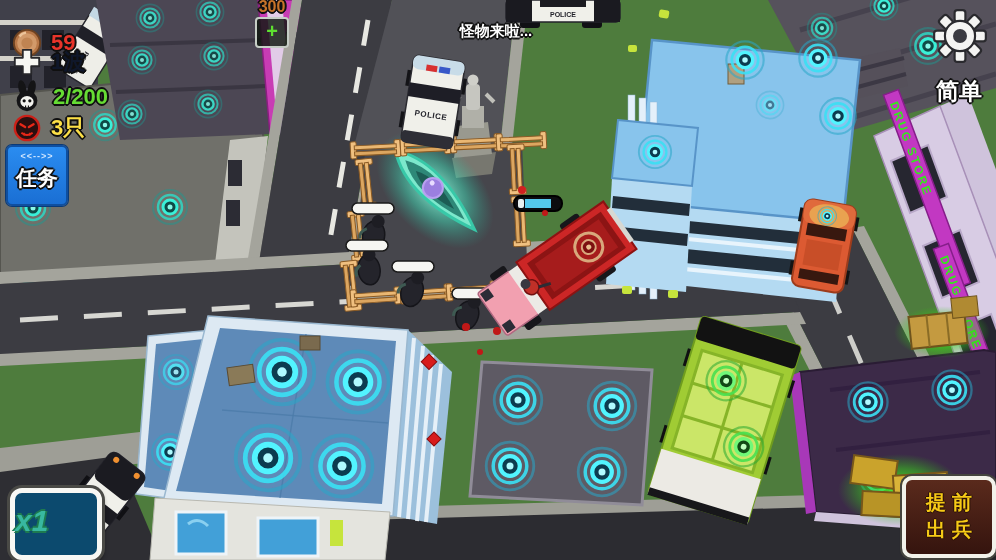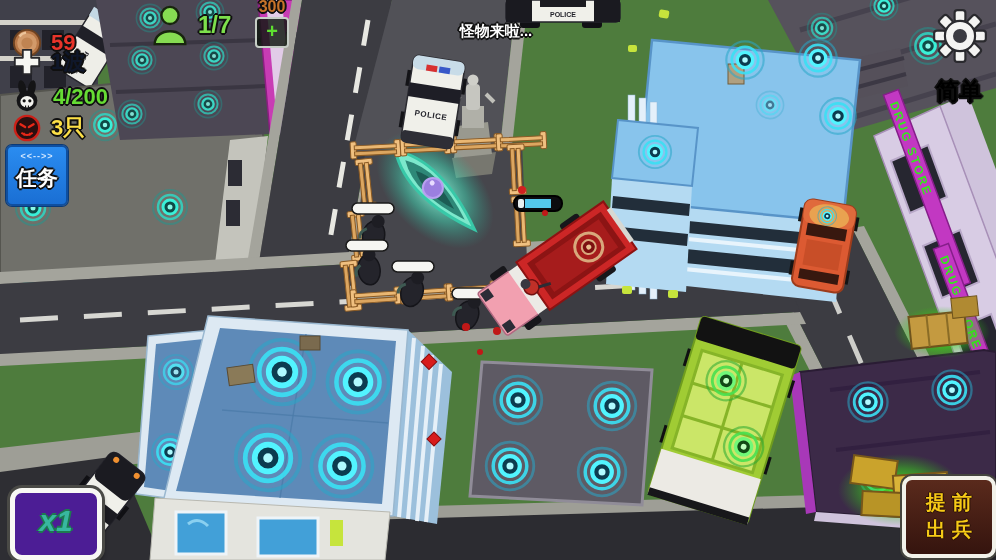--- a/index.html
+++ b/index.html
@@ -26,26 +26,26 @@
   .announce{position:absolute;left:400px;top:22px;width:192px;text-align:center;color:#fff;}
   .announce .l1{font-size:15px;display:block;}
   .announce .l2{font-size:22px;display:block;margin-top:6px;}
   .mission{position:absolute;left:6px;top:145px;width:58px;height:57px;
       background:linear-gradient(#2a8cf0,#1a6fd4);border:2px solid #0f4f9f;
       border-radius:6px;text-align:center;cursor:pointer;box-shadow:0 0 0 1px #0a3a78;}
   .mission .deco{display:block;font-size:9px;color:#cfe6ff;margin-top:4px;letter-spacing:1px;font-weight:bold;}
   .mission .lbl{display:block;font-size:21px;color:#fff;margin-top:3px;}
   .gear{position:absolute;left:932px;top:8px;width:56px;height:56px;cursor:pointer;}
   .diff{position:absolute;left:924px;top:76px;width:70px;text-align:center;
-      color:#000000;font-size:23px;}
+      color:#ffffff;font-size:23px;}
   .speed{position:absolute;left:10px;top:488px;width:82px;height:62px;
-      background:#4c1d95;border:5px solid #f8f8f4;border-radius:12px;
+      background:#0c4a6e;border:5px solid #f8f8f4;border-radius:12px;
       box-shadow:0 0 0 3px #4a4a46,2px 3px 4px rgba(0,0,0,.4);
       color:#38b8a0;font-size:30px;font-weight:bold;font-style:italic;
-      text-align:center;line-height:56px;cursor:pointer;
+      text-align:left;line-height:56px;cursor:pointer;
       text-shadow:-2px 0 #1d7a50,2px 0 #1d7a50,0 -2px #1d7a50,0 2px #1d7a50;}
   .deploy{position:absolute;left:902px;top:476px;width:86px;height:74px;
       background:linear-gradient(#5a2a1c,#35140e);border:4px solid #f2f2ea;border-radius:10px;
       box-shadow:0 0 0 2px #44443e,2px 3px 4px rgba(0,0,0,.4);
       text-align:center;cursor:pointer;color:#f6ca16;}
   .deploy span{display:block;font-size:20px;font-weight:bold;letter-spacing:6px;
       margin-left:6px;line-height:1.05;
       text-shadow:-1px 0 #2a1008,1px 0 #2a1008,0 -1px #2a1008,0 1px #2a1008;}
   .deploy span:first-child{margin-top:12px;margin-bottom:6px;}
 </style>
@@ -491,40 +491,33 @@
   <div class="res-row" style="left:10px;top:80px;">
     <svg width="34" height="34" viewBox="0 0 34 36">
       <ellipse cx="12" cy="9" rx="4" ry="9" fill="#141416" transform="rotate(-12 12 9)"></ellipse>
       <ellipse cx="22" cy="9" rx="4" ry="9" fill="#141416" transform="rotate(12 22 9)"></ellipse>
       <circle cx="17" cy="22" r="11" fill="#141416"></circle>
       <ellipse cx="17" cy="23" rx="7" ry="6" fill="#f2f2ee"></ellipse>
       <circle cx="14" cy="22" r="1.7" fill="#111"></circle>
       <circle cx="20" cy="22" r="1.7" fill="#111"></circle>
       <path d="M 15.5,27 v 2.5 M 18.5,27 v 2.5" stroke="#111" stroke-width="1.2"></path>
     </svg>
-    <span class="res-val v-kill ot">4/200</span>
+    <span class="res-val v-kill ot">2/200</span>
   </div>
 
   <div class="res-row" style="left:12px;top:113px;">
     <svg width="30" height="30" viewBox="0 0 32 32">
       <circle cx="16" cy="16" r="13" fill="#2a0f0f" stroke="#cc2018" stroke-width="2.5"></circle>
       <path d="M 9,12 l 5,3 M 23,12 l -5,3" stroke="#e82818" stroke-width="2.5" stroke-linecap="round"></path>
       <path d="M 10,21 q 6,5 12,0" stroke="#e82818" stroke-width="2" fill="none"></path>
       <path d="M 13,21 v 3 M 19,21 v 3" stroke="#e82818" stroke-width="1.5"></path>
     </svg>
     <span class="res-val v-mon ot">3只</span>
   </div>
 
-  <div class="pop">
-    <svg width="40" height="42" viewBox="0 0 40 44">
-      <circle cx="20" cy="12" r="9" fill="#86dc52" stroke="#18260e" stroke-width="2.5"></circle>
-      <path d="M 4,42 C 4,24 36,24 36,42 Z" fill="#86dc52" stroke="#18260e" stroke-width="2.5"></path>
-    </svg>
-    <span class="pop-val ot">1/7</span>
-  </div>
 
   <div class="supply">
     <span class="supply-val ot">300</span>
     <div class="supply-btn">+</div>
   </div>
 
   <div class="announce">
     <span class="l1 ot">怪物来啦...</span>
   </div>
 

